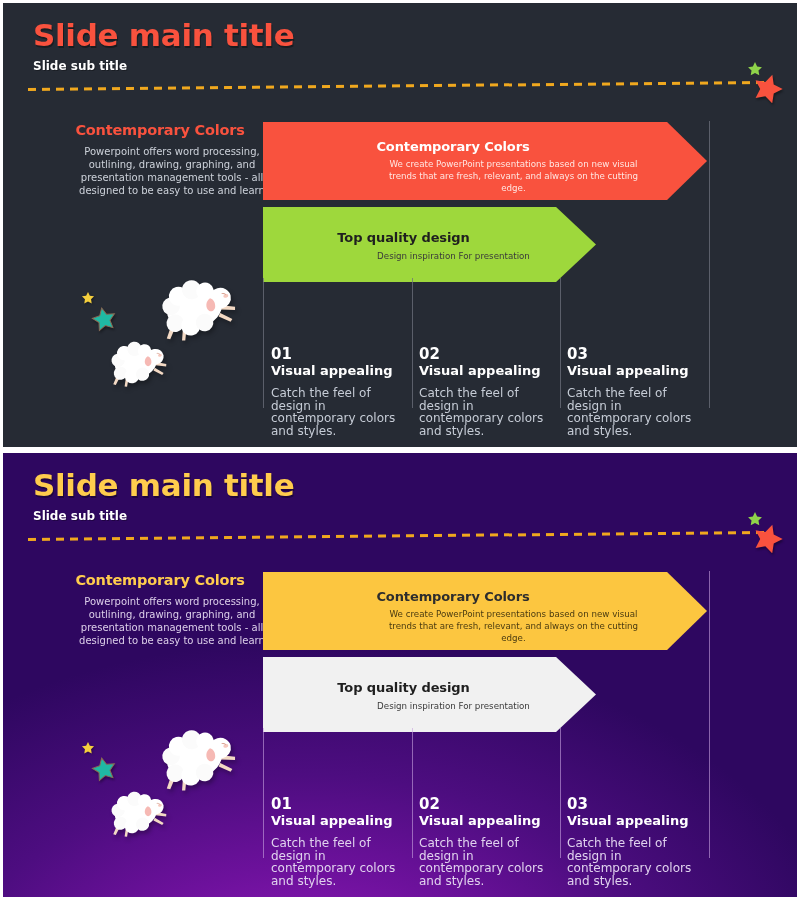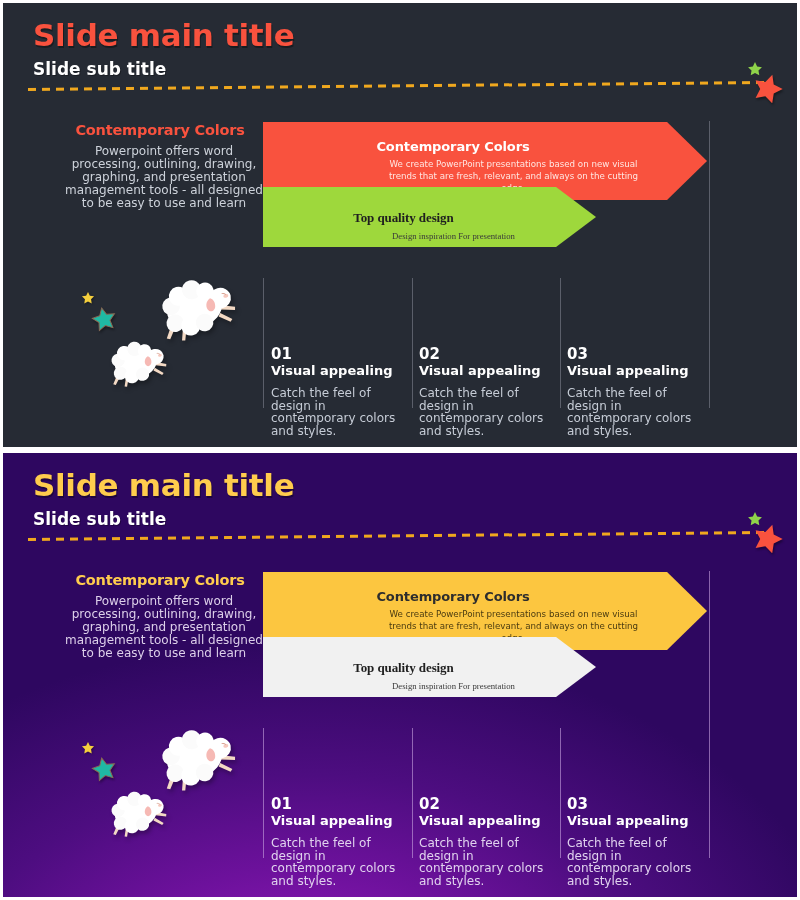--- a/index.html
+++ b/index.html
@@ -32,21 +32,21 @@
     position: absolute; left: 30px; top: 14px;
     font-size: 31px; font-weight: bold;
     letter-spacing: -0.3px;
     text-shadow: 1px 2px 0 rgba(0,0,0,0.35);
   }
   .dark .main-title { color: #f9523e; }
   .purple .main-title { color: #ffcc4d; }
 
   .sub-title {
     position: absolute; left: 30px; top: 56px;
-    font-size: 17px; font-weight: bold; color: #ffffff;
+    font-size: 12px; font-weight: bold; color: #ffffff;
     text-shadow: 1px 1px 0 rgba(0,0,0,0.3);
   }
 
   .dashline {
     position: absolute; left: 25px; top: 85px;
     width: 742px; height: 3px;
     background-image: repeating-linear-gradient(to right,
        #f0a81e 0px, #f0a81e 8px, transparent 8px, transparent 14px);
     transform: rotate(-0.55deg);
     transform-origin: left center;
@@ -68,42 +68,41 @@
   .left-head {
     position: absolute; left: 60px; top: 119px;
     width: 194px; text-align: center;
     font-size: 14.5px; font-weight: bold;
     letter-spacing: -0.2px;
   }
   .dark .left-head { color: #f9523e; }
   .purple .left-head { color: #ffcc4d; }
 
   .left-body {
-    position: absolute; left: 62px; top: 142px;
+    position: absolute; left: 70px; top: 142px;
     width: 198px; text-align: center;
-    font-size: 12px; line-height: 13px;
+    font-size: 10px; line-height: 13px;
     color: #cdd2da;
   }
   .purple .left-body { color: #ddd0ea; }
 
   
   .arrow {
     position: absolute;
     filter: drop-shadow(2px 3px 2px rgba(0,0,0,0.35));
   }
   .arrow-top {
     left: 260px; top: 119px;
     width: 444px; height: 78px;
     clip-path: polygon(0 0, 91% 0, 100% 50%, 91% 100%, 0 100%);
   }
   .arrow-bot {
-    left: 260px; top: 184px;
-    width: 333px; height: 60px;
+    left: 260px; top: 204px;
+    width: 333px; height: 75px;
     clip-path: polygon(0 0, 88% 0, 100% 50%, 88% 100%, 0 100%);
-    font-family: Liberation Serif, serif;
   }
   .dark .arrow-top { background: #f9523e; }
   .dark .arrow-bot { background: #9ed83c; }
   .purple .arrow-top { background: #fcc640; }
   .purple .arrow-bot { background: #f1f1f1; }
 
   .arrow-inner { position: absolute; right: 0; top: 0; width: 100%; height: 100%; }
 
   .arw-title {
     position: absolute; font-size: 13px; font-weight: bold;

